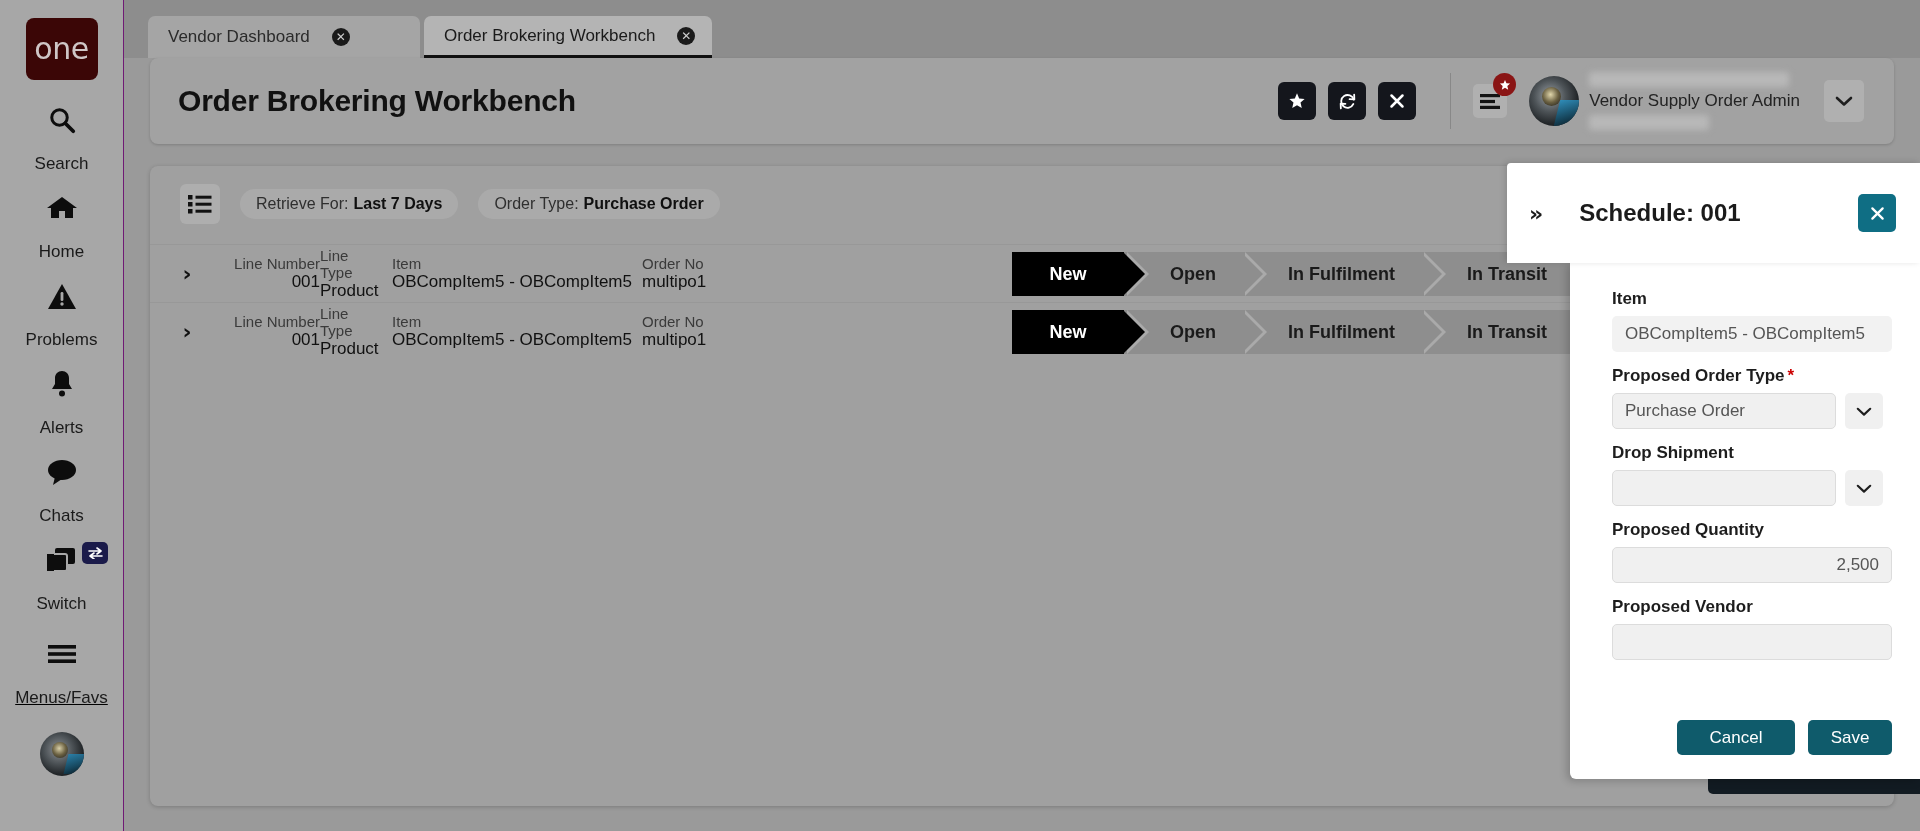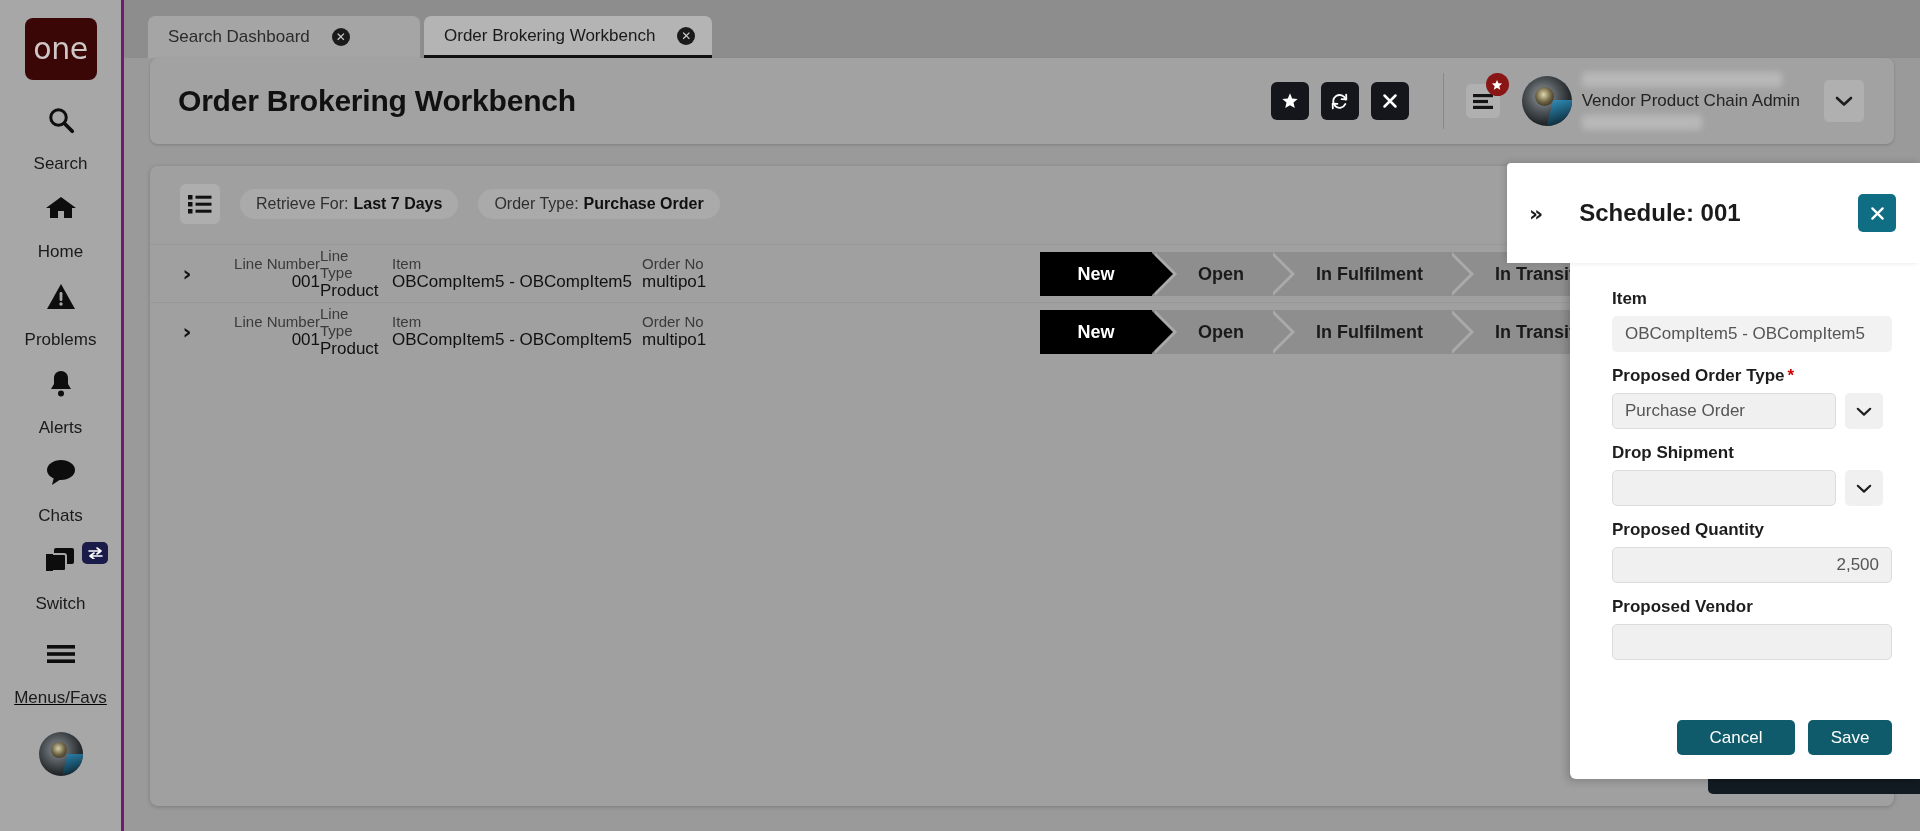--- a/index.html
+++ b/index.html
@@ -14,21 +14,21 @@
     width: 1920px; height: 831px;
     background: #9a9a9a;
   }
 
   
   #sidebar {
     position: absolute; left: 0; top: 0;
     width: 124px; height: 831px;
     background: #a7a7a7;
     display: flex; flex-direction: column; align-items: center;
-    border-right: 3px solid #701a75;
+    border-right: 1px solid #701a75;
     z-index: 5;
   }
   .logo {
     width: 72px; height: 62px;
     margin-top: 18px; margin-bottom: 22px;
     background: #3b0606;
     border-radius: 8px;
     display: flex; align-items: center; justify-content: center;
   }
   .logo-text {
@@ -204,21 +204,21 @@
   .field { margin-right: 0; }
   .f-label { font-size: 15px; color: #3a3a3a; line-height: 17px; }
   .f-value { font-size: 17px; color: #111; line-height: 20px; }
   .col-linenum { width: 110px; text-align: right; }
   .col-linetype { width: 58px; }
   .col-item   { width: 250px; }
   .col-orderno{ width: 140px; }
 
   
   .pipeline {
-    position: absolute; left: 890px; top: 7px;
+    position: absolute; left: 862px; top: 7px;
     display: flex; align-items: flex-end; height: 44px;
   }
   .step {
     position: relative;
     height: 44px;
     display: flex; align-items: center; justify-content: center;
     padding: 0 26px;
     font-size: 18px; font-weight: bold;
     background: #8e8e8e; color: #1a1a1a;
     cursor: pointer;
@@ -407,21 +407,21 @@
           </svg>
       </span>
       <span class="nav-label">Menus/Favs</span>
     </div>
 
     <div class="avatar-bottom"></div>
   </div>
 
   <div id="tabstrip">
     <div class="tab inactive" id="tab-0">
-      <span class="tab-label">Search Dashboard</span>
+      <span class="tab-label">Vendor Dashboard</span>
       <span class="tab-close">✕</span>
     </div>
     <div class="tab active" id="tab-1">
       <span class="tab-label">Order Brokering Workbench</span>
       <span class="tab-close">✕</span>
     </div>
   </div>
 
   <div id="header-card">
     <div id="page-title">Order Brokering Workbench</div>
@@ -456,21 +456,21 @@
           <svg width="12" height="12" viewBox="0 0 20 20">
               <path d="M10 1.5 L12.4 7.2 L18.5 7.7 L13.9 11.8 L15.3 17.8 L10 14.6 L4.7 17.8 L6.1 11.8 L1.5 7.7 L7.6 7.2 Z" fill="#fff"></path>
             </svg>
         </span>
       </div>
 
       <div class="user-avatar"></div>
 
       <div class="user-block">
         <div class="blur-bar b1"></div>
-        <div class="user-role">Vendor Product Chain Admin</div>
+        <div class="user-role">Vendor Supply Order Admin</div>
         <div class="blur-bar b2"></div>
       </div>
 
       <div class="caret-btn">
         <svg width="18" height="12" viewBox="0 0 18 12">
             <path d="M2 3 L9 9.5 L16 3" fill="none" stroke="#1e1e1e" stroke-width="2.6" stroke-linecap="round" stroke-linejoin="round"></path>
           </svg>
       </div>
     </div>
   </div>

